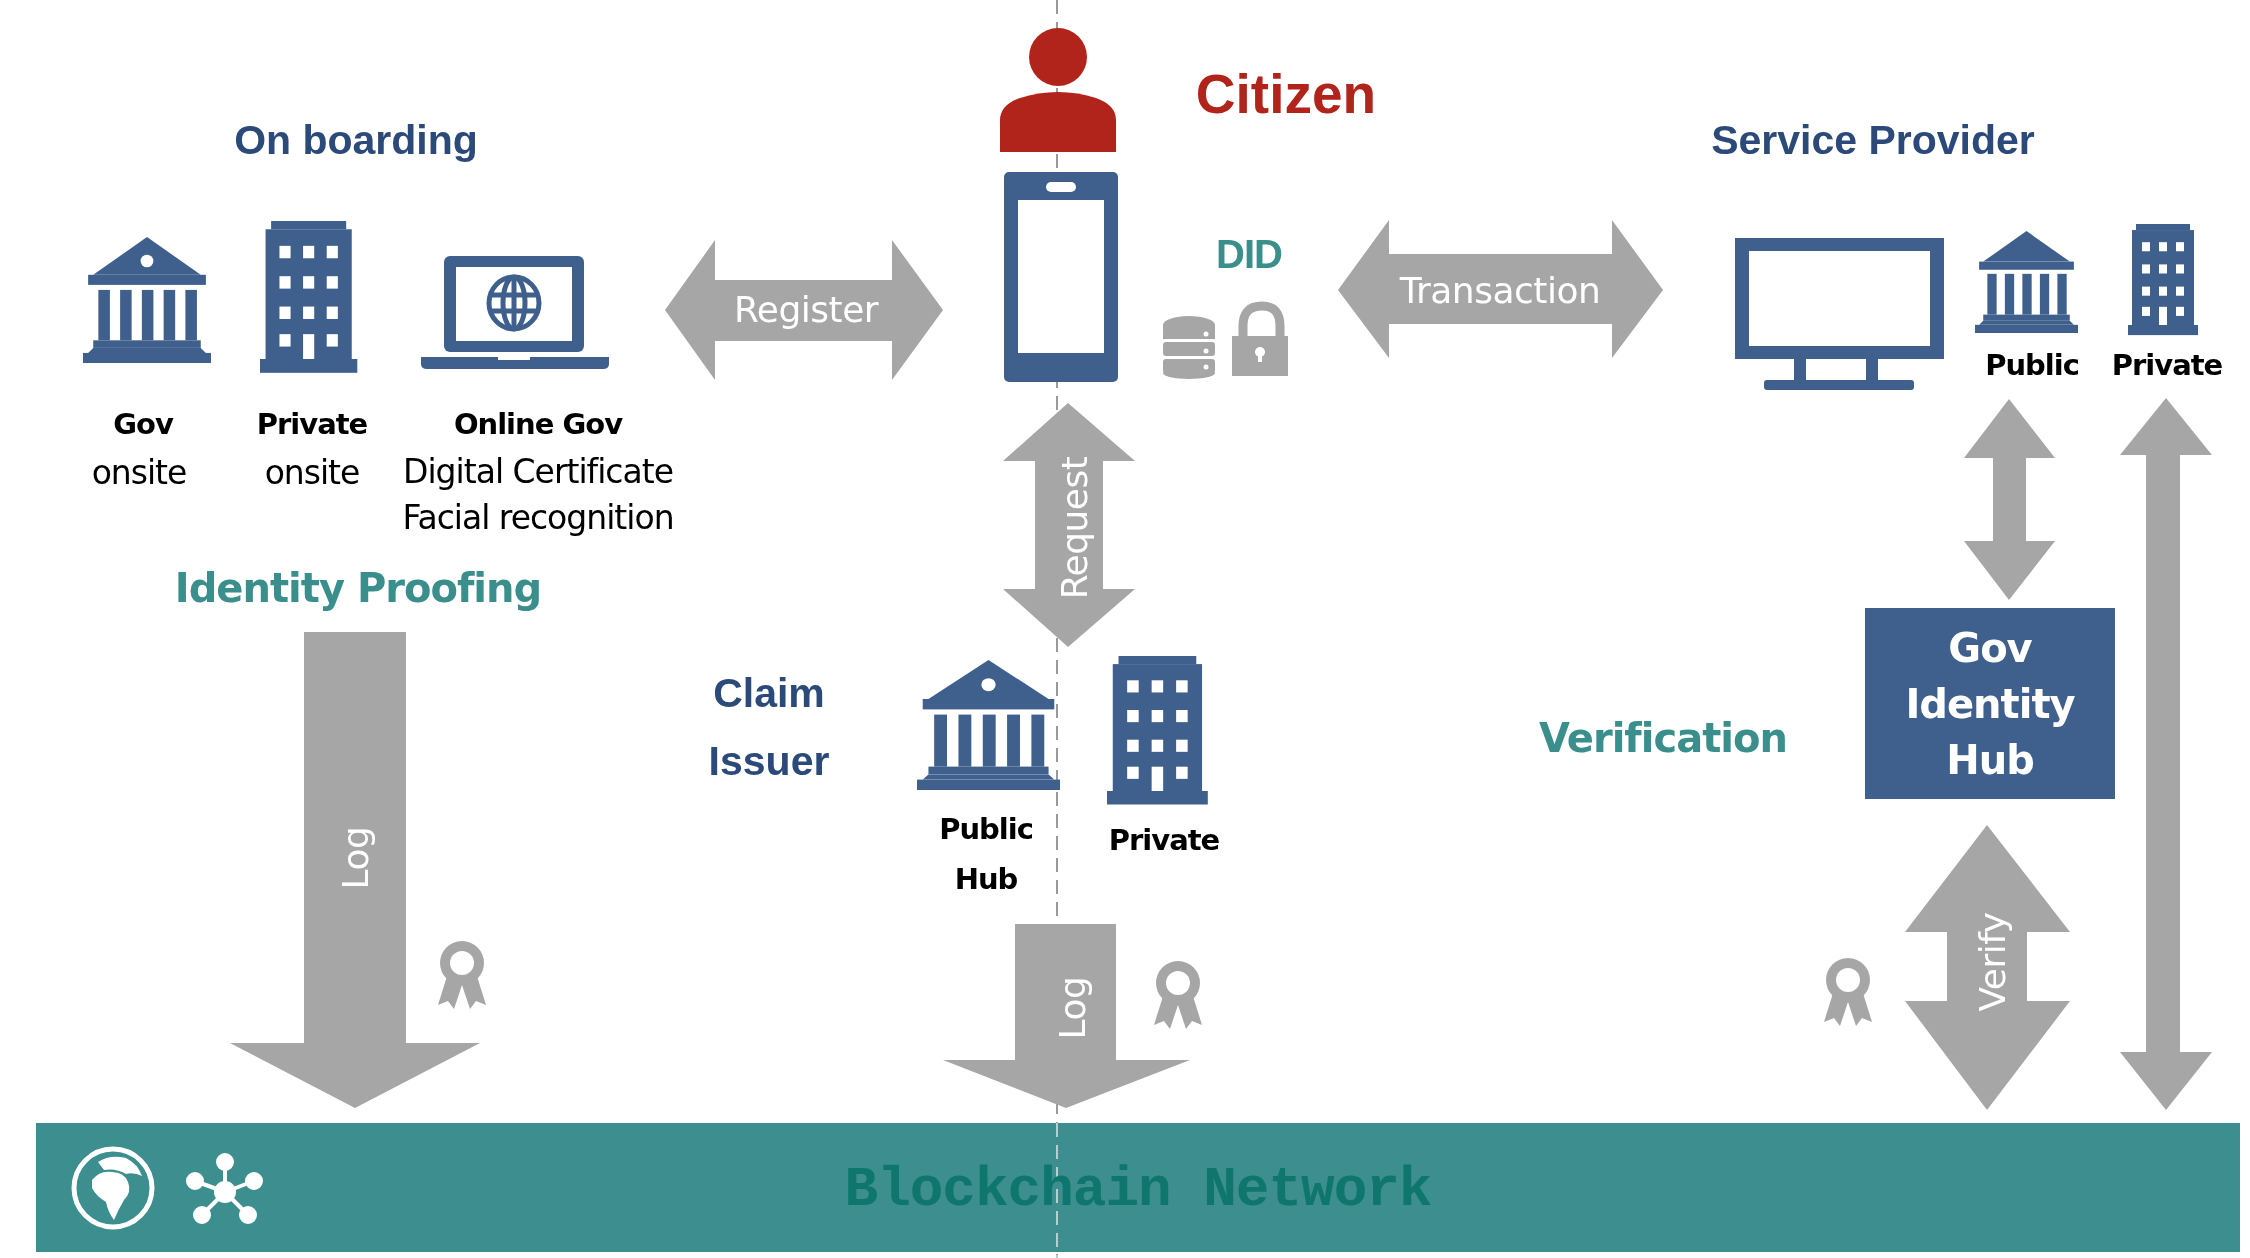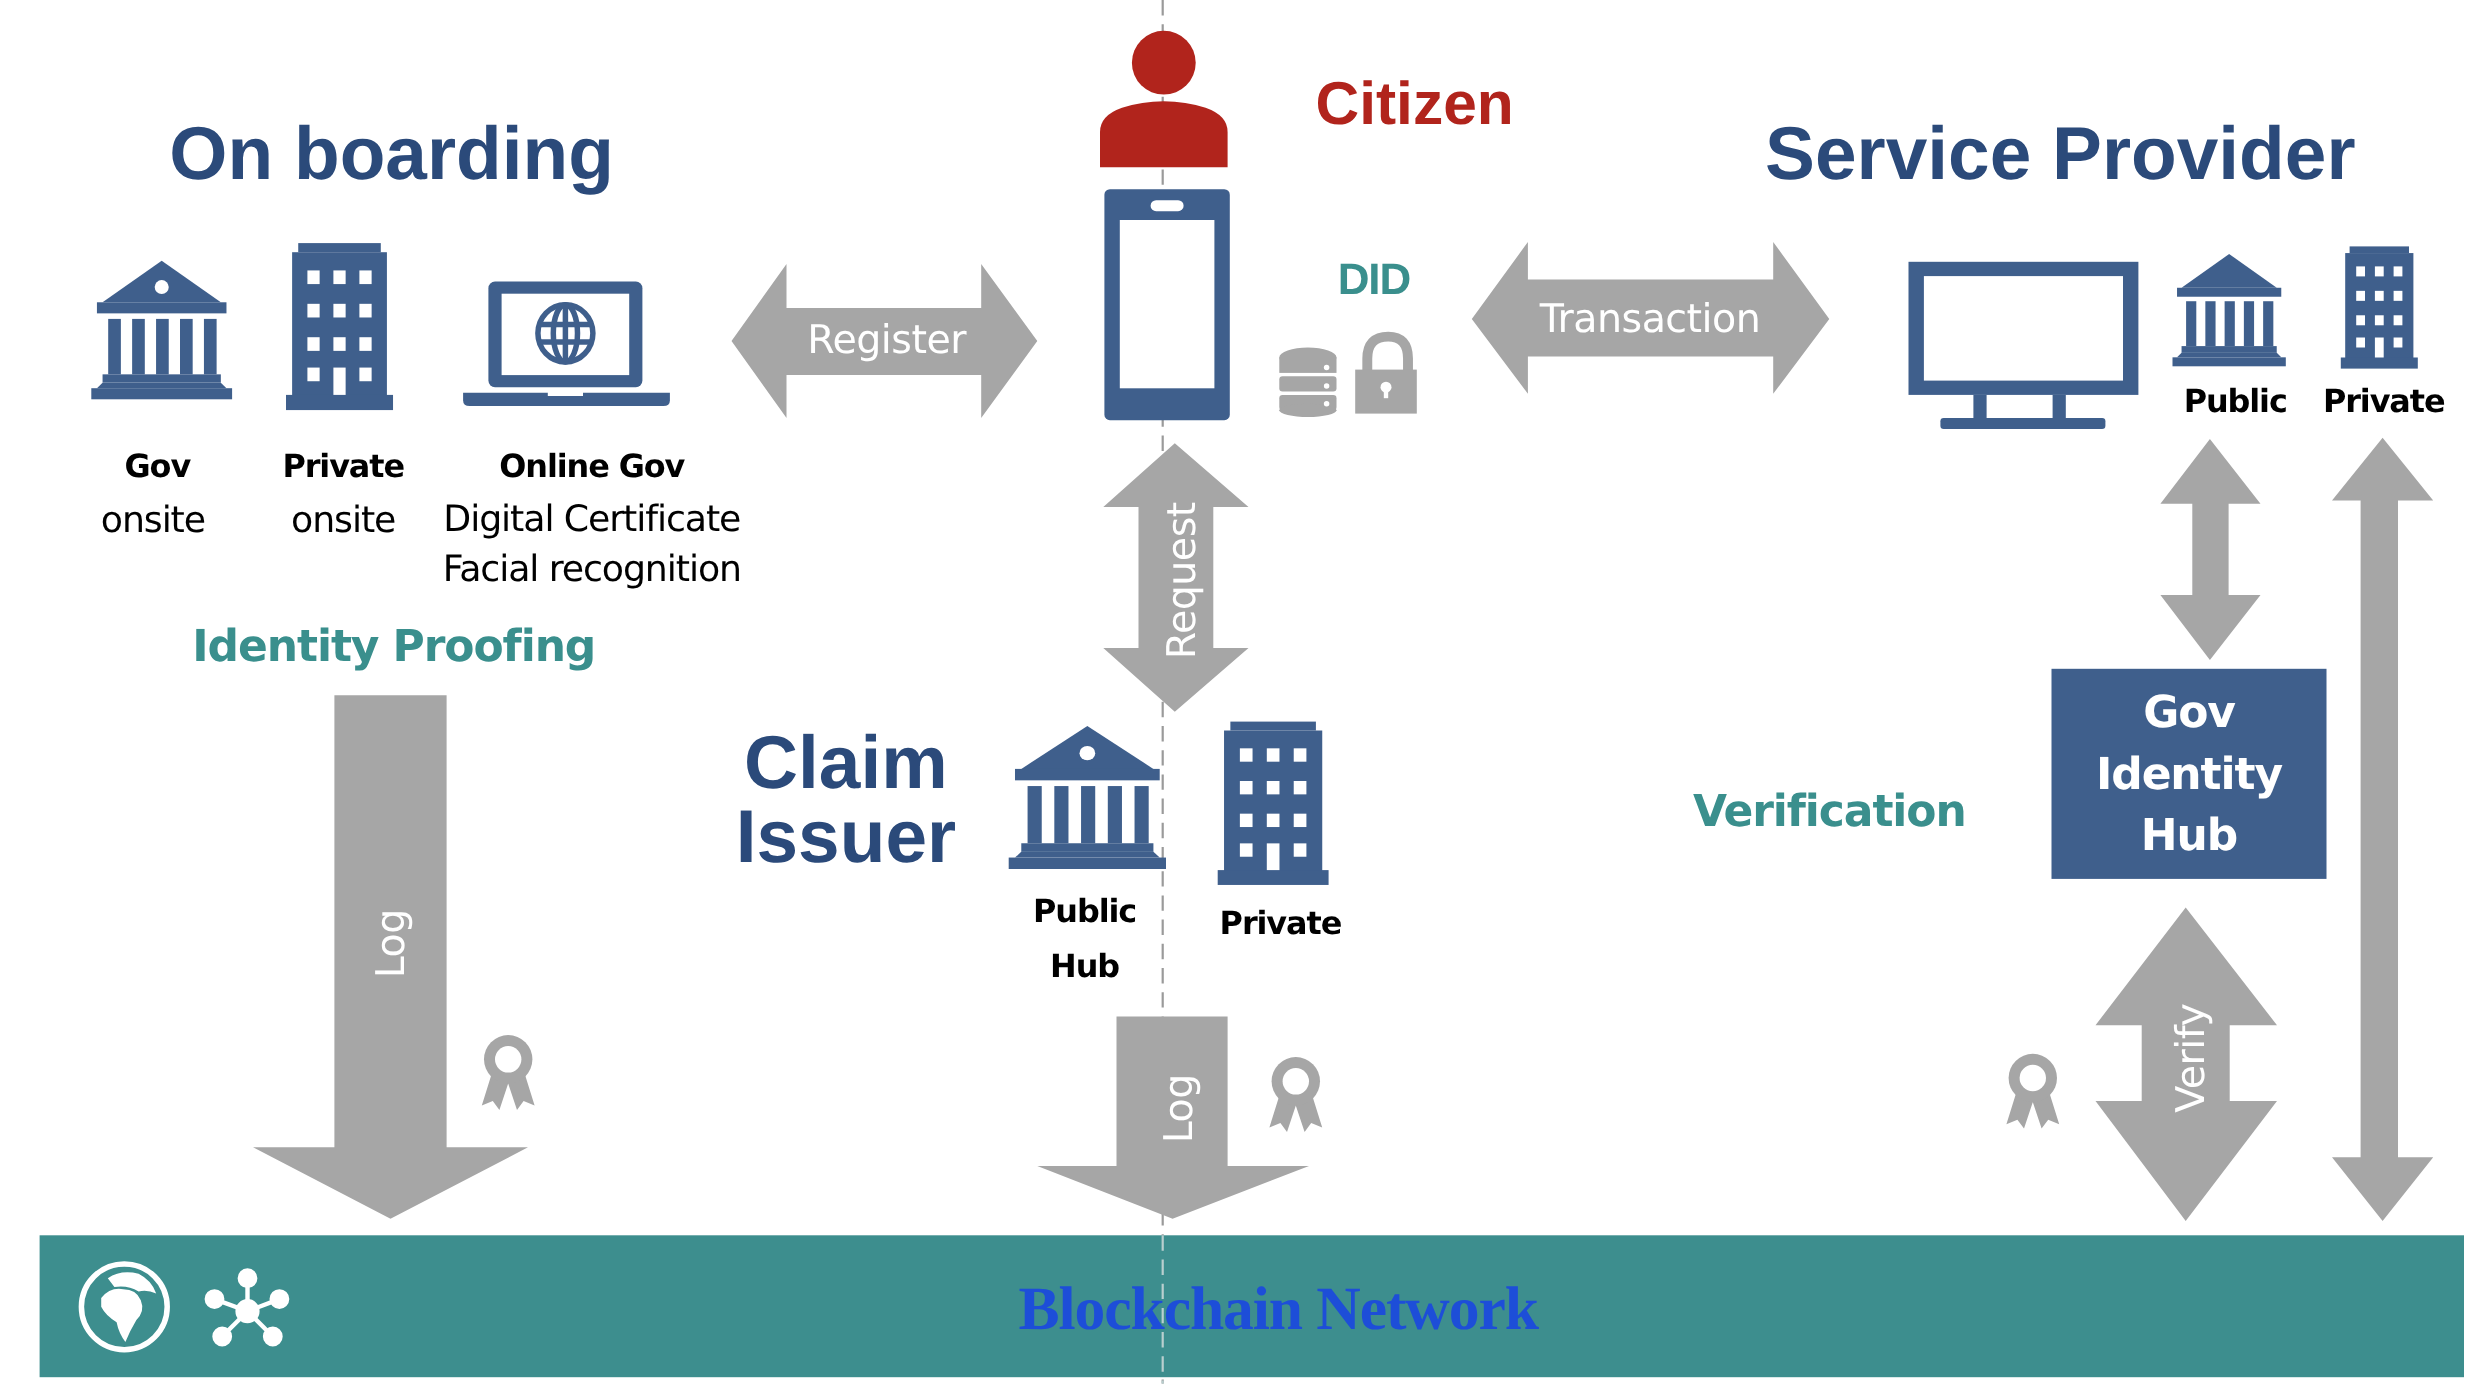--- a/index.html
+++ b/index.html
@@ -1,30 +1,30 @@
 <!DOCTYPE html>
 <html><head>
 <meta charset="utf-8">
 <style>
   html,body{margin:0;padding:0;background:#ffffff;}
   body{width:2250px;height:1258px;position:relative;overflow:hidden;font-family:"Liberation Sans",sans-serif;}
   #stage{position:absolute;left:0;top:0;width:2250px;height:1258px;}
   .txt{position:absolute;white-space:nowrap;transform:translate(-50%,-50%);line-height:1;}
-  .heading{font-family:"Liberation Sans",sans-serif;font-weight:bold;color:#2b4a7a;font-size:68px;}
+  .heading{font-family:"Liberation Sans",sans-serif;font-weight:bold;color:#2b4a7a;font-size:41px;}
   .teal{font-family:"DejaVu Sans",sans-serif;font-weight:bold;color:#3a8f8d;font-size:40px;letter-spacing:-1px;}
   .blk{font-family:"DejaVu Sans",sans-serif;font-weight:bold;color:#000;font-size:29px;letter-spacing:-1px;}
   .reg{font-family:"DejaVu Sans",sans-serif;color:#000;font-size:33px;letter-spacing:-1px;}
   .arrow-label{font-family:"DejaVu Sans",sans-serif;color:#ffffff;font-size:36px;letter-spacing:-0.5px;}
   .vlabel{transform:translate(-50%,-50%) rotate(-90deg);}
   .hub-box{position:absolute;left:1865px;top:608px;width:250px;height:191px;background:#3f5f8c;color:#fff;
     font-family:"DejaVu Sans",sans-serif;font-weight:bold;font-size:40px;letter-spacing:-1px;
     display:flex;flex-direction:column;align-items:center;justify-content:center;line-height:1.4;}
   .chain-bar{position:absolute;left:36px;top:1123px;width:2204px;height:129px;background:#3d8e8e;}
-  .chain-text{position:absolute;left:1138px;top:1190px;transform:translate(-50%,-50%);color:#1d4ed8;
-    font-family:Liberation Serif, serif;font-weight:bold;font-size:56px;letter-spacing:-1px;white-space:nowrap;margin-left:24px;}
+  .chain-text{position:absolute;left:1138px;top:1190px;transform:translate(-50%,-50%);color:#0f766e;
+    font-family:Liberation Mono, monospace;font-weight:bold;font-size:56px;letter-spacing:-1px;white-space:nowrap;}
   svg.layer{position:absolute;left:0;top:0;}
 </style>
 </head>
 <body>
 
 <div id="stage">
 
   <svg class="layer" width="2250" height="1258" viewBox="0 0 2250 1258">
     <defs>
       <g id="bank">

